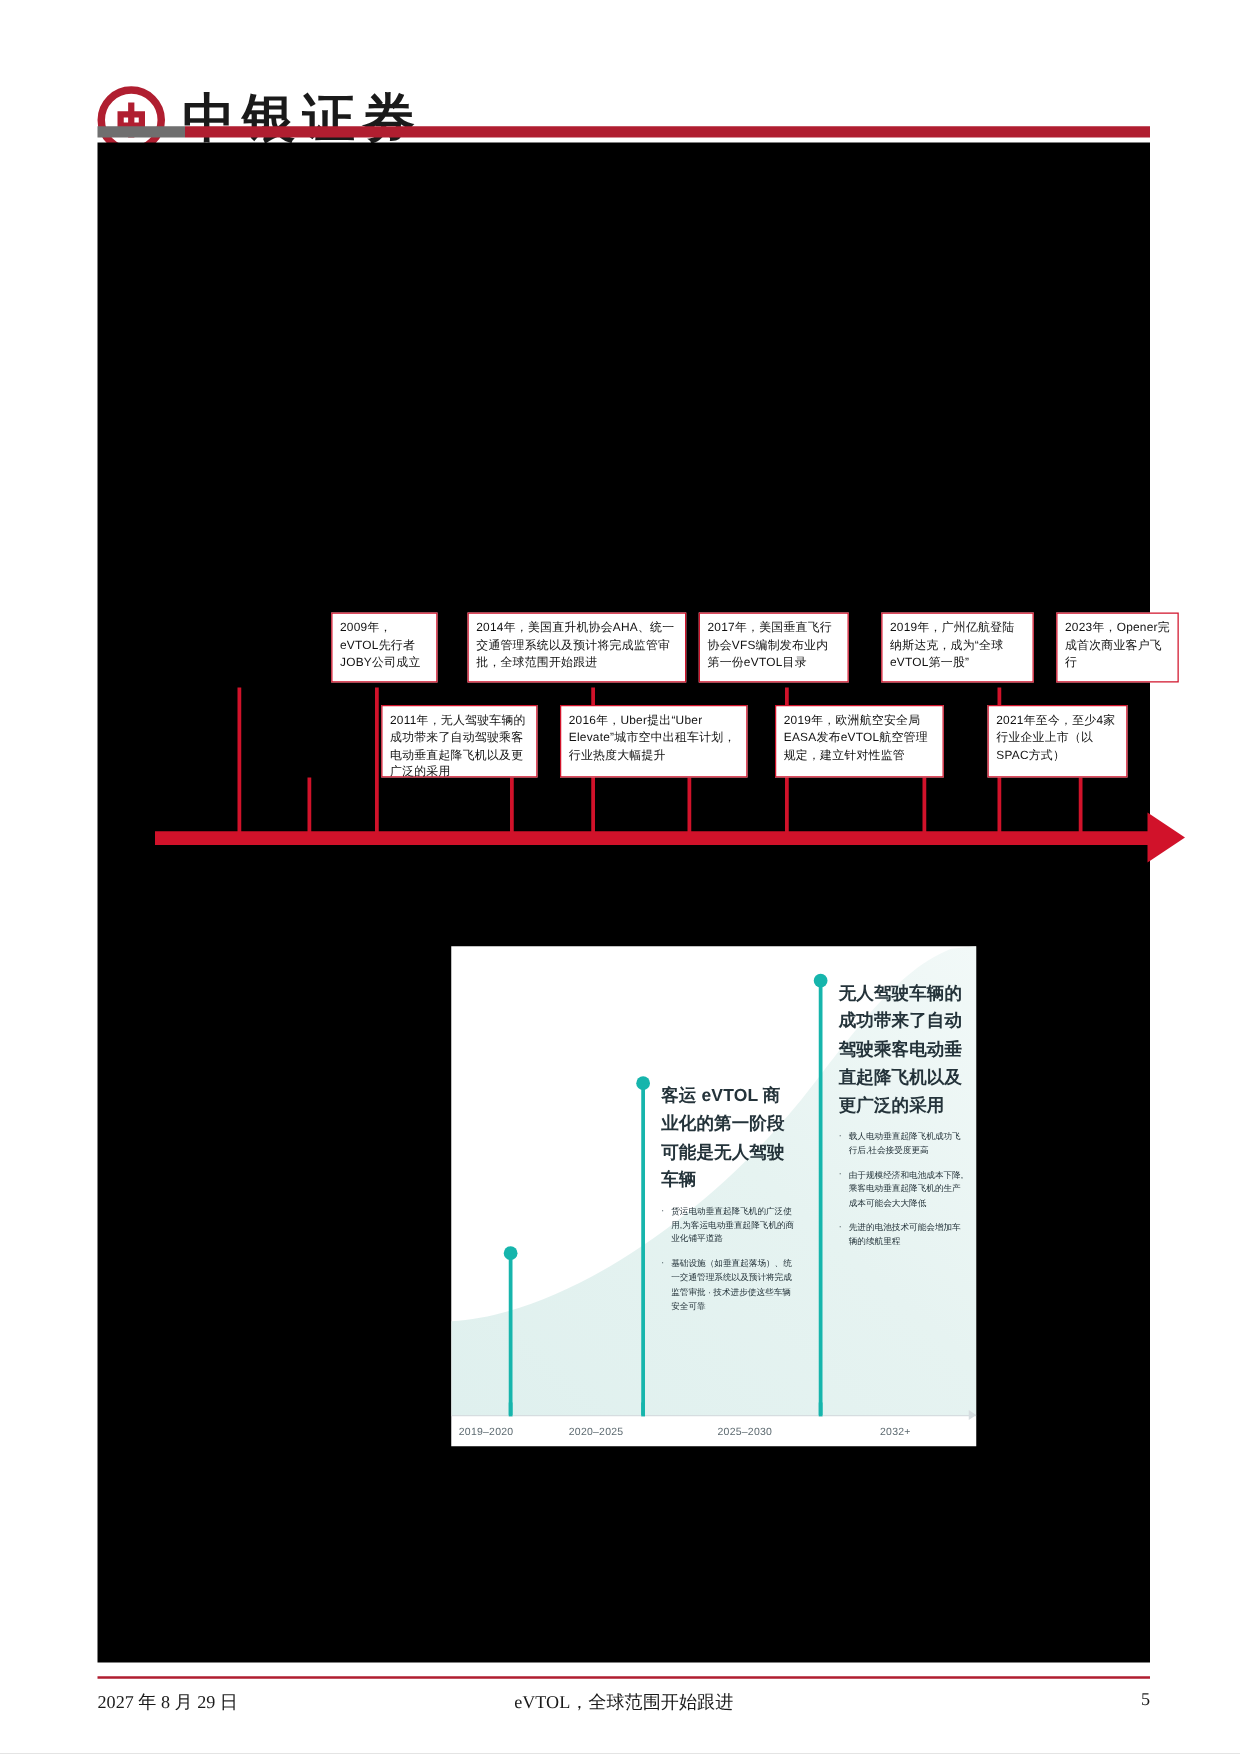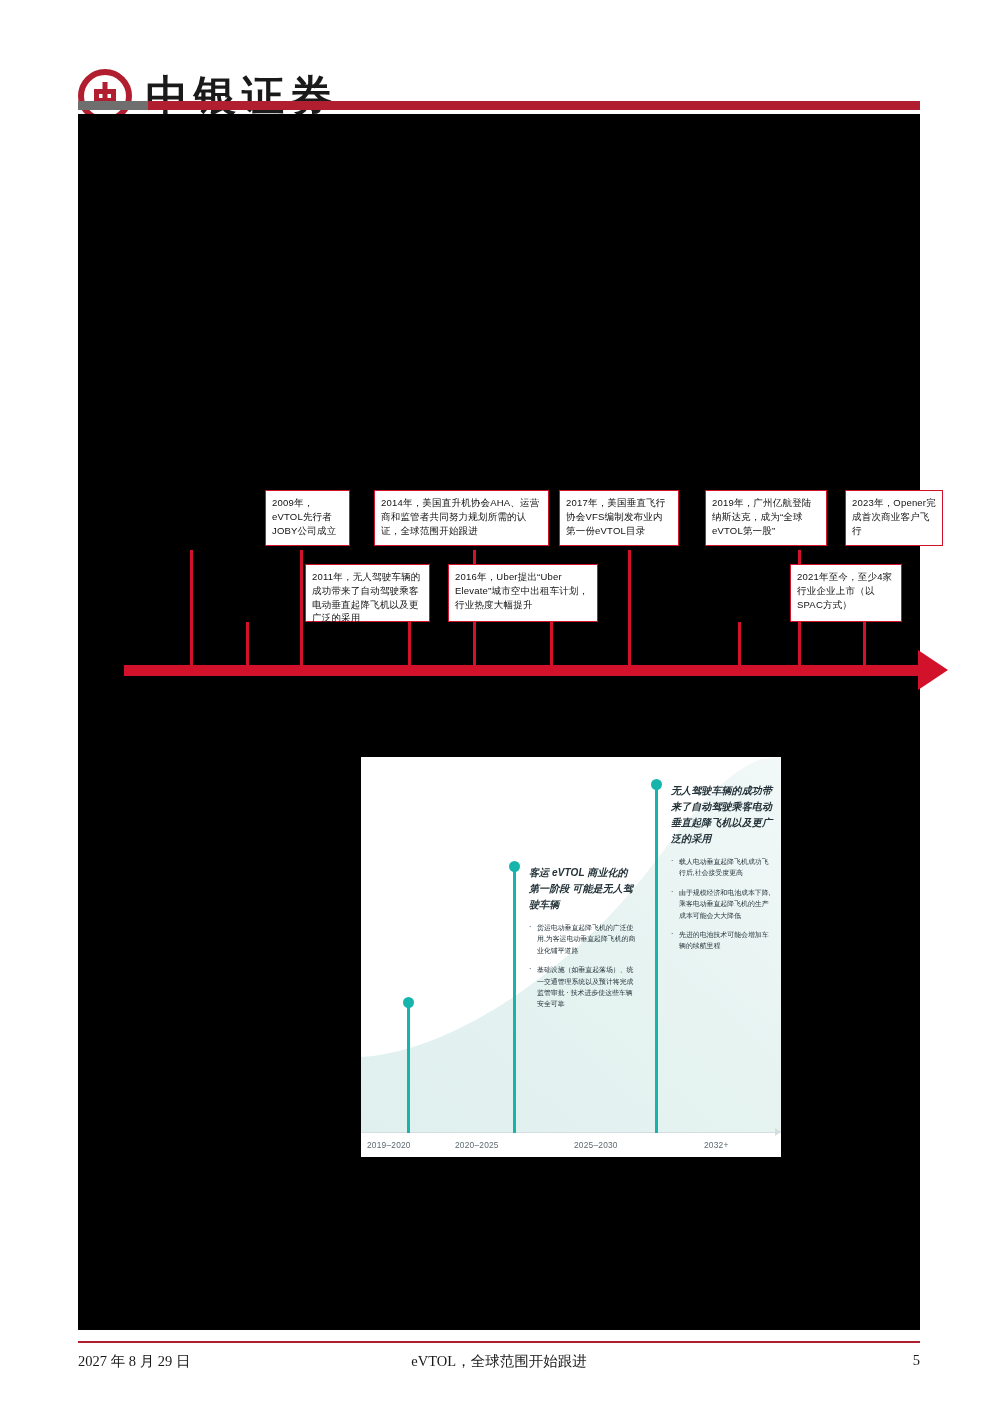--- a/index.html
+++ b/index.html
@@ -43,21 +43,21 @@
             border-top:20px solid transparent;border-bottom:20px solid transparent;
             border-left:30px solid #d1122a;}
 
   
   .chart{position:absolute;left:283px;top:643px;width:420px;height:400px;
          background:#ffffff;overflow:hidden;}
   .chart-curve{position:absolute;left:0;top:0;width:420px;height:375px;}
   .ch-line{position:absolute;width:3px;background:#16b5ac;}
   .ch-dot{position:absolute;width:11px;height:11px;border-radius:50%;background:#16b5ac;}
   .ch-text{position:absolute;font-family:"Liberation Sans",sans-serif;color:#24333a;}
-  .ch-head{font-size:10px;line-height:1.6;font-weight:600;letter-spacing:.1px;font-style:italic;}
+  .ch-head{font-size:14px;line-height:1.6;font-weight:600;letter-spacing:.1px;}
   .ch-bullets{font-size:6.9px;line-height:1.65;margin-top:9px;}
   .ch-bullets div{margin-bottom:8px;padding-left:8px;position:relative;}
   .ch-bullets div::before{content:"·";position:absolute;left:0;top:-1px;}
   .ch-axis{position:absolute;left:0;top:375px;width:420px;height:1px;background:#d6dde0;}
   .ch-axis-arrow{position:absolute;left:414px;top:371px;width:0;height:0;
     border-top:4px solid transparent;border-bottom:4px solid transparent;border-left:6px solid #d6dde0;}
   .ch-tick{position:absolute;top:365px;width:3px;height:11px;background:#16b5ac;}
   .ch-xlabel{position:absolute;top:383px;font-size:8.4px;color:#5d6a70;
              font-family:"Liberation Sans",sans-serif;letter-spacing:.2px;}
 
@@ -95,27 +95,28 @@
       <div class="tl-conn" style="left:510px;top:436px;height:118px;"></div>
       <div class="tl-conn" style="left:680px;top:436px;height:118px;"></div>
 
       <div class="tl-conn" style="left:128px;top:508px;height:46px;"></div>
       <div class="tl-conn" style="left:290px;top:508px;height:46px;"></div>
       <div class="tl-conn" style="left:432px;top:508px;height:46px;"></div>
       <div class="tl-conn" style="left:620px;top:508px;height:46px;"></div>
       <div class="tl-conn" style="left:745px;top:508px;height:46px;"></div>
 
       <div class="tl-box" style="left:147px;top:376px;width:85px;height:56px;">2009年，eVTOL先行者JOBY公司成立</div>
-      <div class="tl-box" style="left:256px;top:376px;width:175px;height:56px;">2014年，美国直升机协会AHA、运营商和监管者共同努力规划所需的认证，全球范围开始跟进</div>
+      <div class="tl-box" style="left:256px;top:376px;width:175px;height:56px;">2014年，美国直升机协会AHA、统一交通管理系统以及预计将完成监管审批，全球范围开始跟进</div>
       <div class="tl-box" style="left:441px;top:376px;width:120px;height:56px;">2017年，美国垂直飞行协会VFS编制发布业内第一份eVTOL目录</div>
       <div class="tl-box" style="left:587px;top:376px;width:122px;height:56px;">2019年，广州亿航登陆纳斯达克，成为“全球eVTOL第一股”</div>
       <div class="tl-box" style="left:727px;top:376px;width:98px;height:56px;">2023年，Opener完成首次商业客户飞行</div>
 
       <div class="tl-box" style="left:187px;top:450px;width:125px;height:58px;">2011年，无人驾驶车辆的成功带来了自动驾驶乘客电动垂直起降飞机以及更广泛的采用</div>
       <div class="tl-box" style="left:330px;top:450px;width:150px;height:58px;">2016年，Uber提出“Uber Elevate”城市空中出租车计划，行业热度大幅提升</div>
+      <div class="tl-box" style="left:502px;top:450px;width:135px;height:58px;">2019年，欧洲航空安全局EASA发布eVTOL航空管理规定，建立针对性监管</div>
       <div class="tl-box" style="left:672px;top:450px;width:112px;height:58px;">2021年至今，至少4家行业企业上市（以SPAC方式）</div>
 
       <div class="tl-axis"></div>
       <div class="tl-arrow"></div>
     </div>
 
     <div class="chart">
 
       <svg class="chart-curve" viewBox="0 0 420 375" preserveAspectRatio="none">
         <defs>

